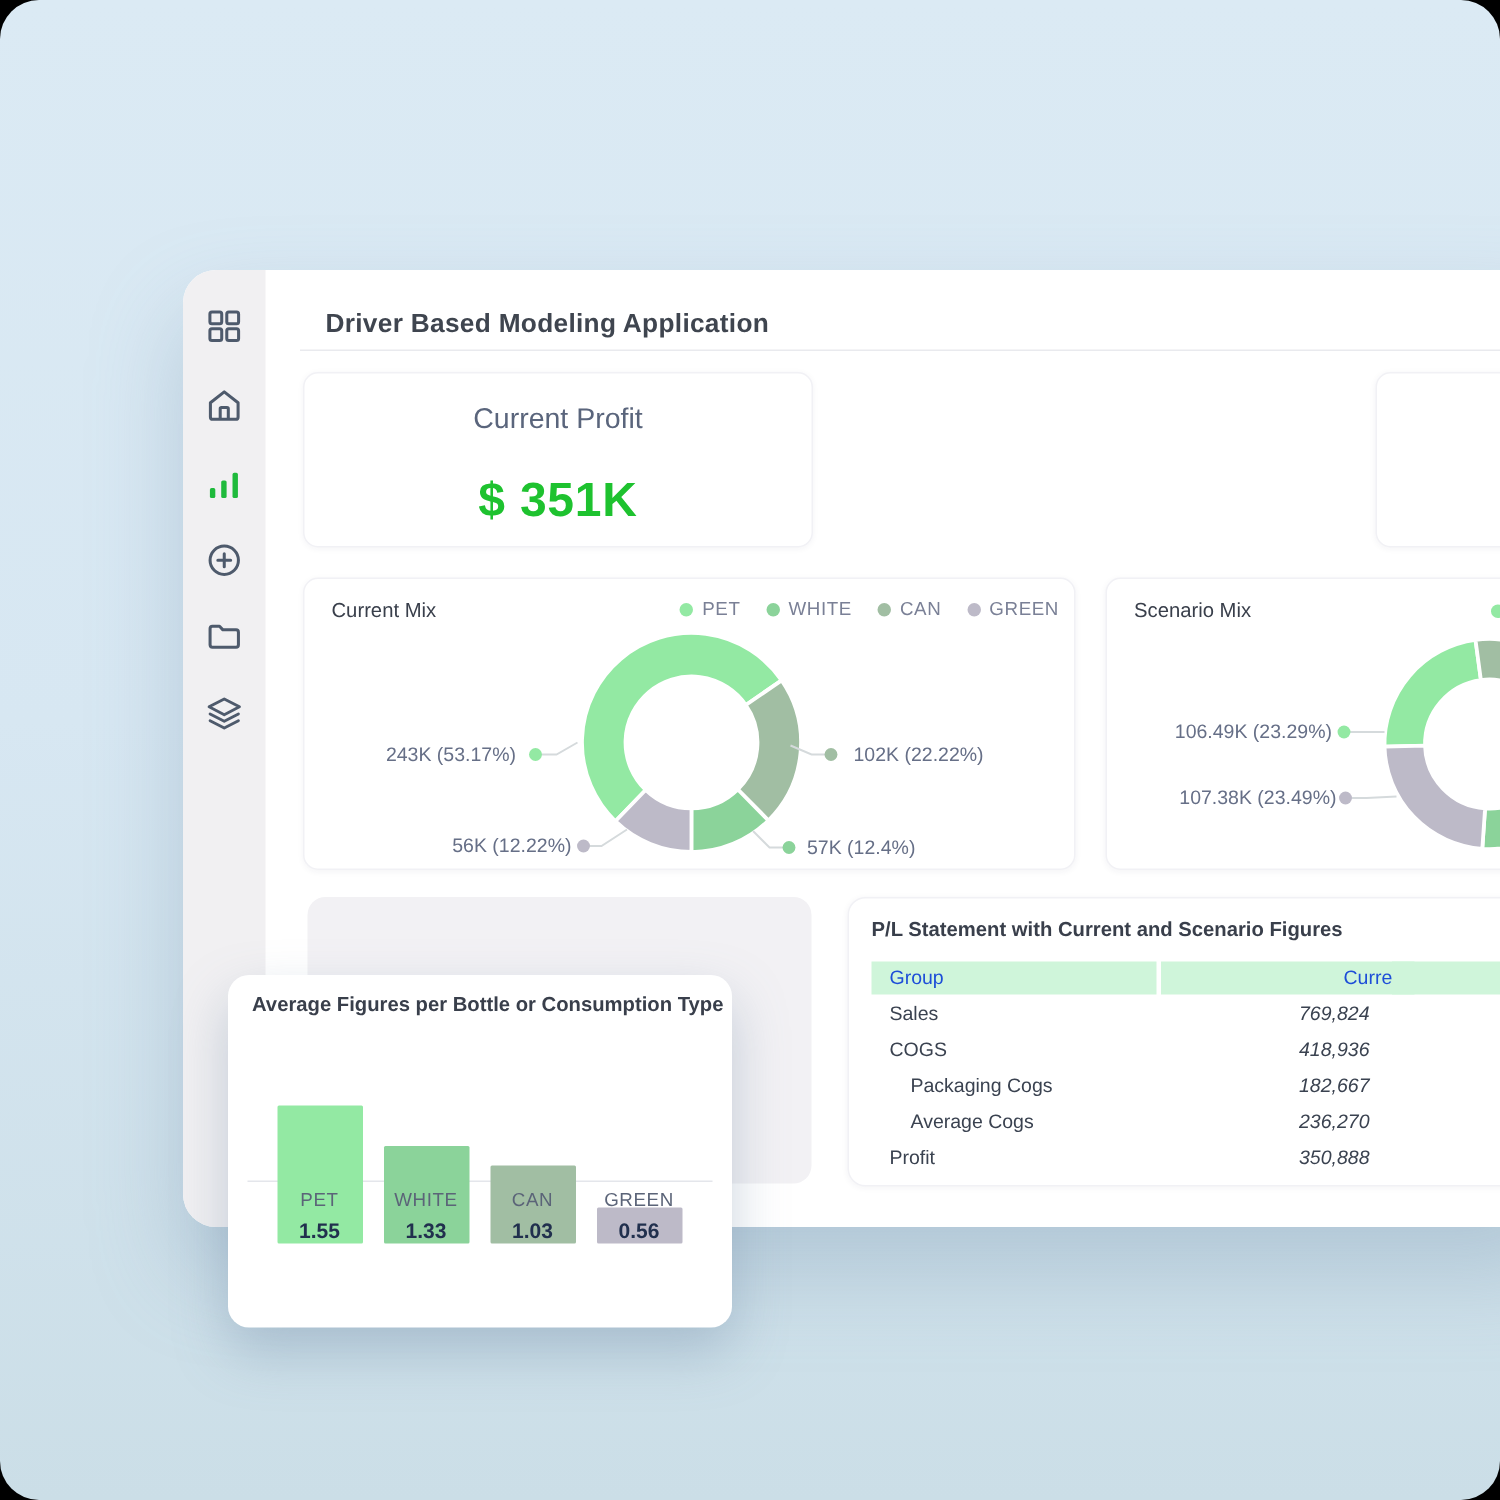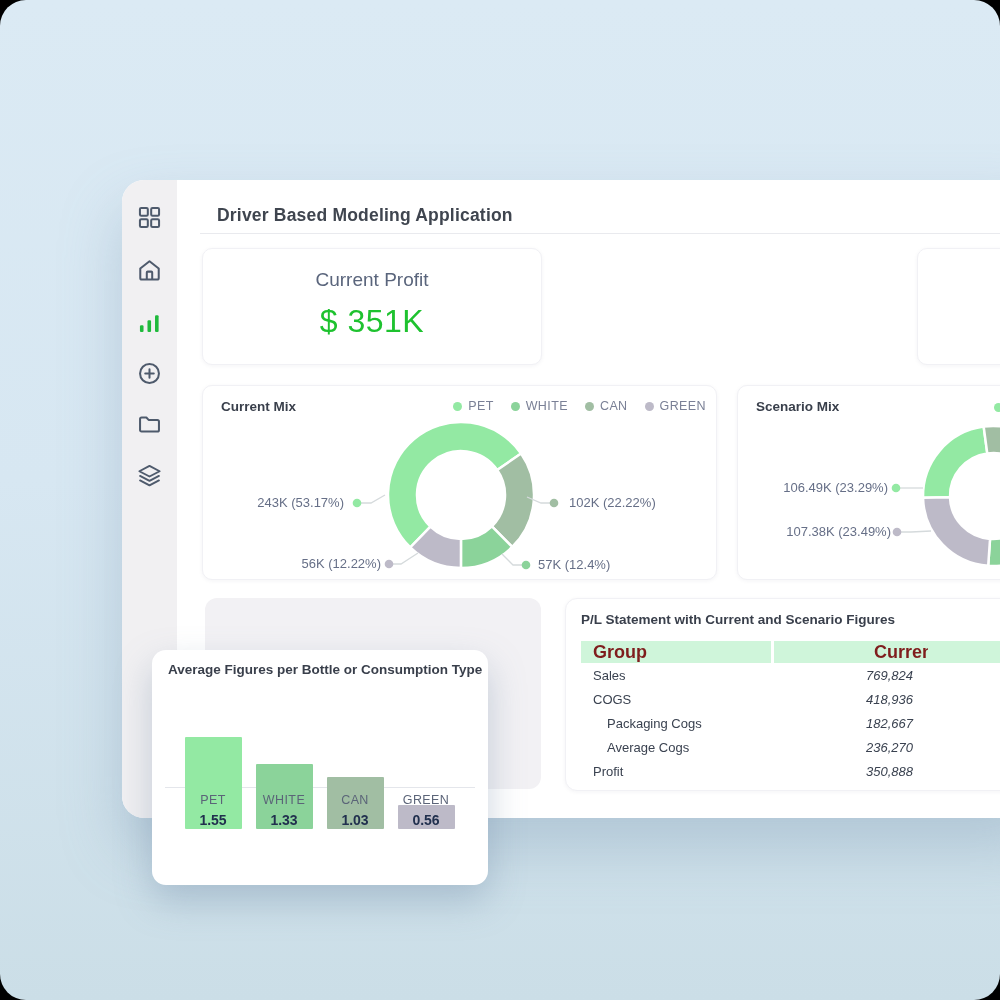--- a/index.html
+++ b/index.html
@@ -12,35 +12,35 @@
   .sidebar{position:absolute;left:0;top:0;width:55px;height:638px;background:#F1F0F2;
     border-radius:22px 0 0 22px;}
   .side-icon{position:absolute;left:14px;width:27px;height:27px;}
   .app-title{position:absolute;left:95px;top:25px;font-size:17.5px;font-weight:700;color:#3F454F;letter-spacing:.2px;}
   .hdr-divider{position:absolute;left:78px;top:53px;right:0;height:1px;background:#E9EAEE;}
   .card{position:absolute;background:#fff;border:1px solid #F1F1F5;border-radius:10px;
     box-shadow:0 1px 4px rgba(30,45,70,.05);box-sizing:border-box;}
   
   .kpi{height:117px;top:68px;text-align:center;}
   .kpi .k-label{margin-top:20px;font-size:19px;color:#5A657C;}
-  .kpi .k-value{margin-top:12px;font-size:32px;font-weight:400;color:#1EC22F;letter-spacing:.5px;}
+  .kpi .k-value{margin-top:24px;font-size:32px;font-weight:700;color:#1EC22F;letter-spacing:.5px;}
   
   .mix{top:205px;height:195px;}
-  .card-title{position:absolute;left:18px;top:13px;font-size:13.5px;font-weight:700;color:#393F4B;}
+  .card-title{position:absolute;left:18px;top:13px;font-size:13.5px;font-weight:400;color:#393F4B;}
   .legend{position:absolute;top:13px;display:flex;gap:17px;align-items:center;}
   .legend-item{display:flex;align-items:center;gap:6px;font-size:12.5px;color:#7A8096;letter-spacing:.4px;}
   .dot{width:9px;height:9px;border-radius:50%;}
   .mix-svg{position:absolute;left:0;top:0;}
   .pie-label{position:absolute;font-size:13px;color:#666F87;height:16px;line-height:16px;}
   .r{text-align:right;}
   
   .ghost-card{position:absolute;left:83px;top:418px;width:336px;height:191px;background:#F2F1F4;border-radius:12px;}
   .pl-card{left:443px;top:418px;width:520px;height:193px;border-radius:12px;}
   .pl-title{position:absolute;left:15px;top:13px;font-size:13.5px;font-weight:700;color:#393F4B;text-align:center;}
-  .th{position:absolute;top:42px;height:22px;background:#CFF5DA;font-size:18px;font-weight:700;color:#7f1d1d;
+  .th{position:absolute;top:42px;height:22px;background:#CFF5DA;font-size:13px;font-weight:400;color:#1d4ed8;
     line-height:22px;box-sizing:border-box;}
   .pl-rows{position:absolute;left:15px;top:65px;right:0;}
   .pl-row{position:relative;height:24px;line-height:24px;font-size:13px;color:#3A4250;}
   .pl-row .g{position:absolute;left:12px;}
   .pl-row .g.ind{left:26px;}
   .pl-row .v{position:absolute;left:193px;width:139px;text-align:right;font-style:italic;}
   
   .bar-card{position:absolute;left:30px;top:470px;width:336px;height:235px;background:#fff;border-radius:14px;
     box-shadow:0 16px 36px rgba(105,132,160,.35);z-index:5;}
   .bar-title{position:absolute;left:16px;top:12px;font-size:13.5px;font-weight:700;color:#393F4B;}

